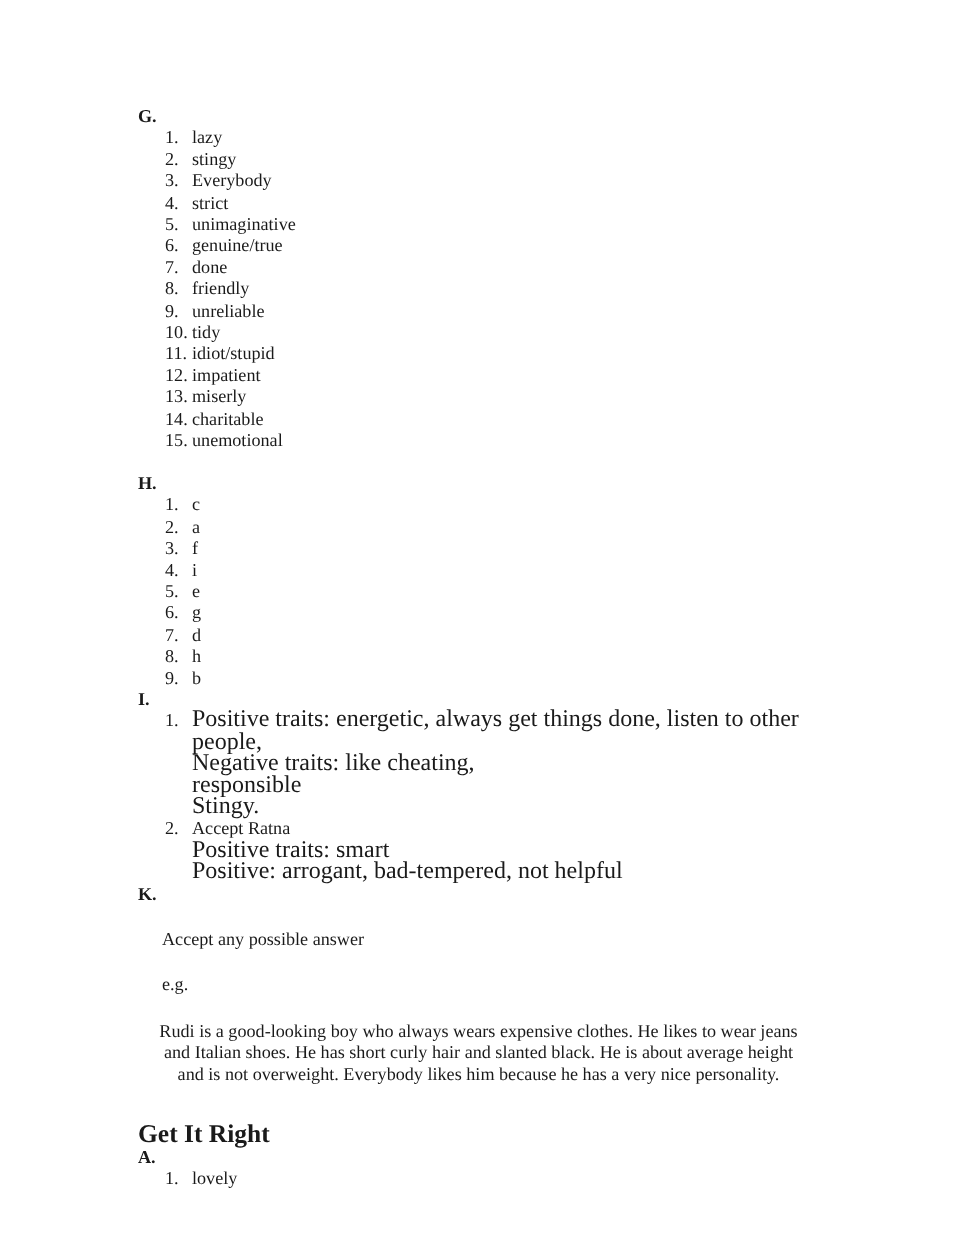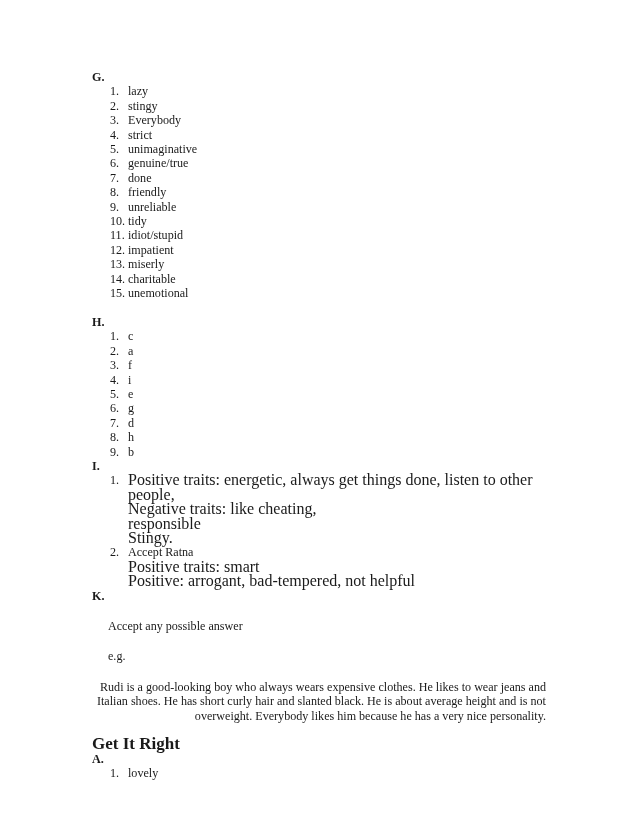--- a/index.html
+++ b/index.html
@@ -80,25 +80,25 @@
 
   
   p.plain {
     margin: 16px;
     padding: 0;
     font-size: 12.1px;
     line-height: 14.4px;
     text-align: left;
   }
   p.para {
-    margin: 0;
-    padding: 0;
-    font-size: 12.1px;
-    line-height: 14.4px;
-    text-align: right;
+    margin: 12px;
+    padding: 0;
+    font-size: 12.1px;
+    line-height: 14.4px;
+    text-align: center;
   }
 
   
   .gap {
     height: 14.4px;
     line-height: 14.4px;
     font-size: 12.1px;
   }
 </style>
 </head>

